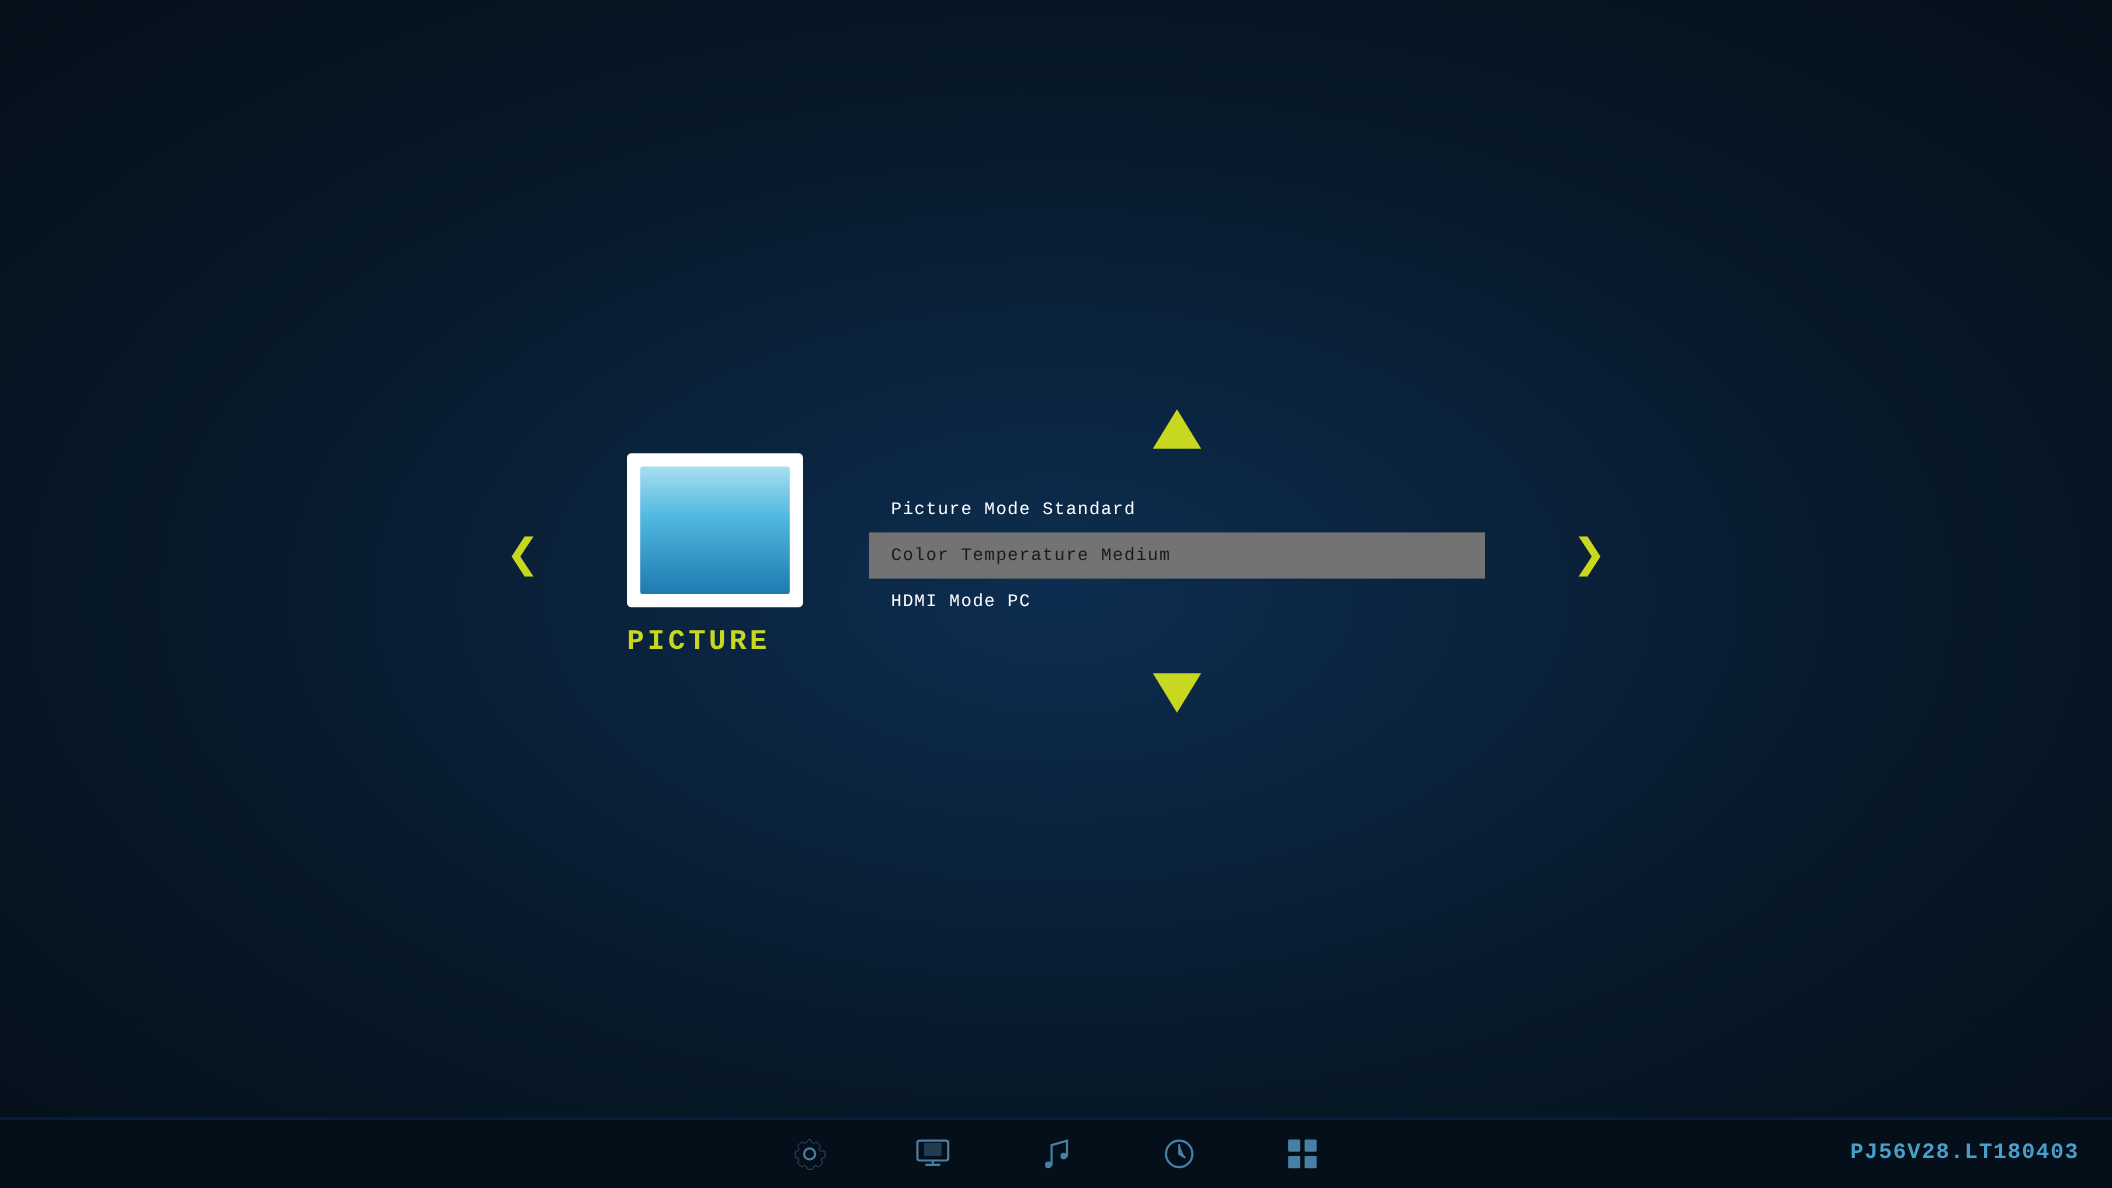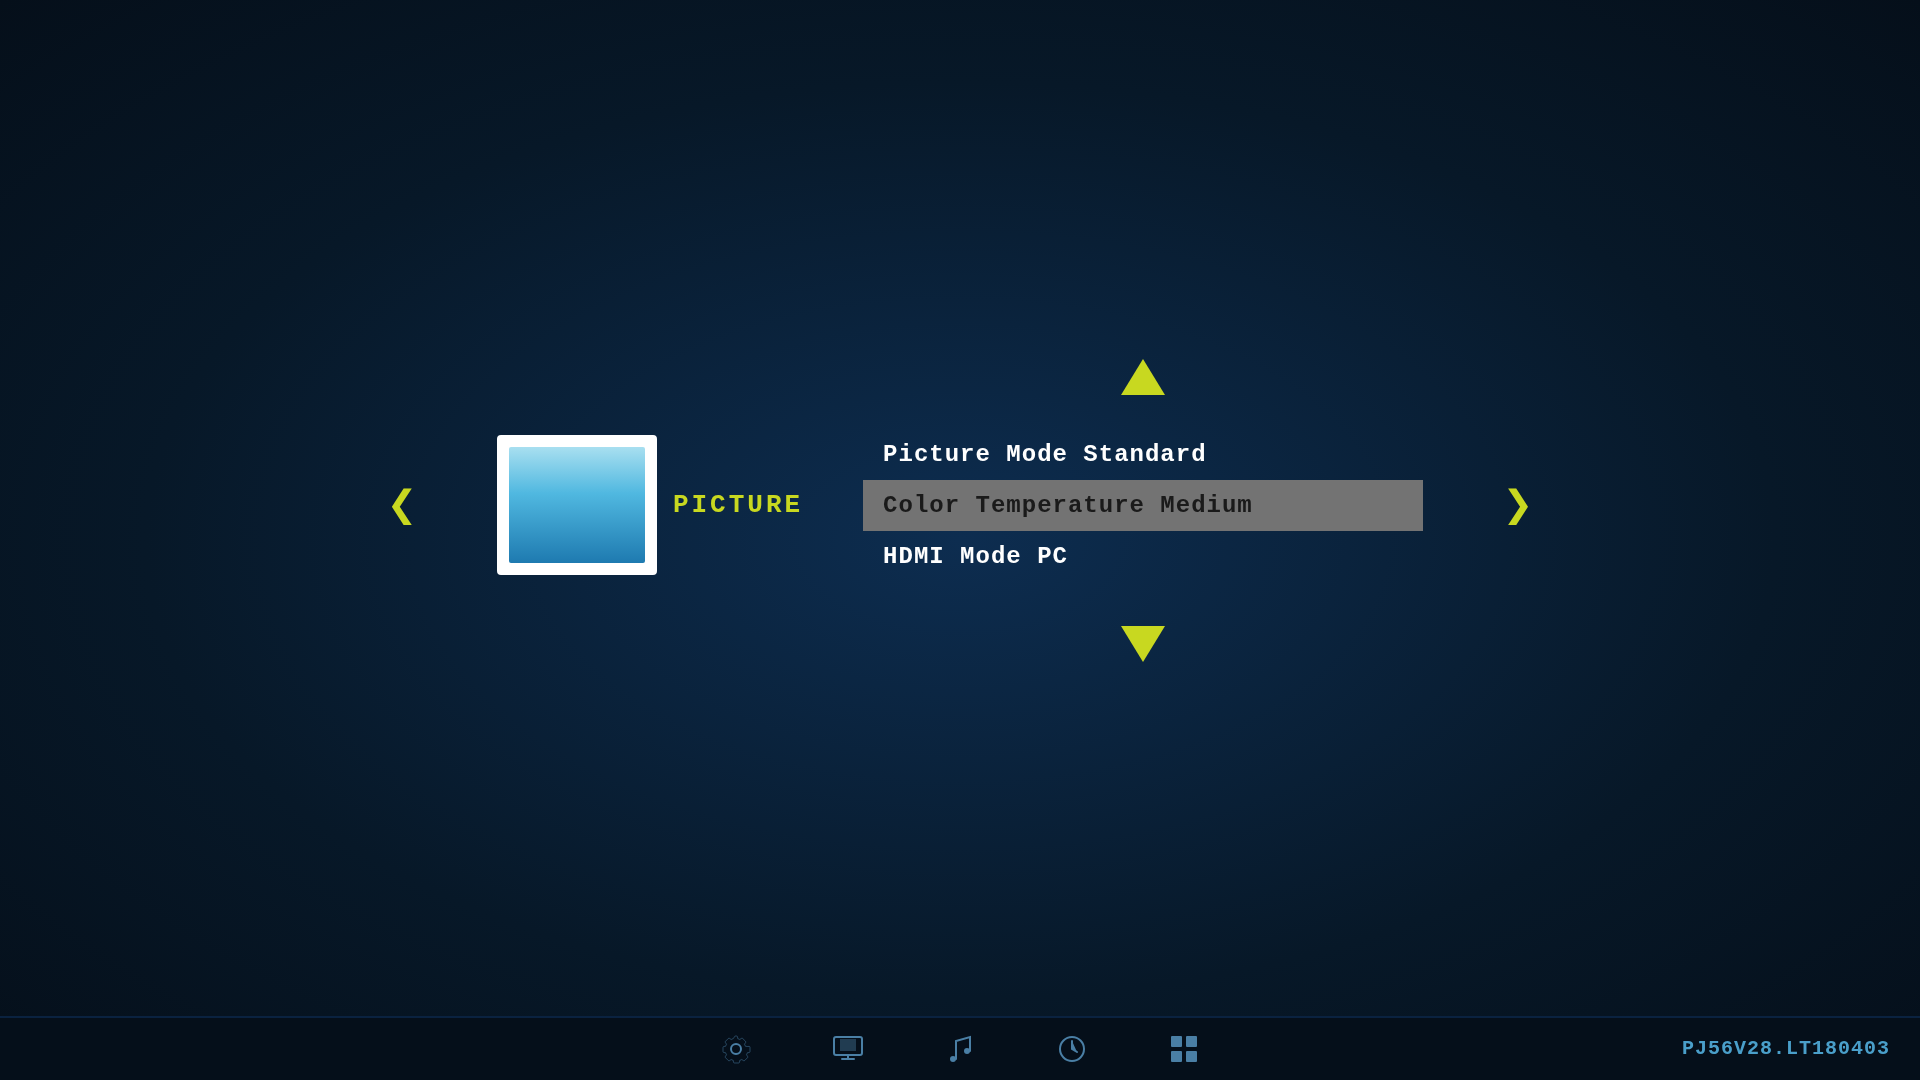--- a/index.html
+++ b/index.html
@@ -96,22 +96,21 @@
       font-size: 50px;
       font-weight: bold;
       cursor: pointer;
       user-select: none;
       margin-left: 20px;
     }
 
     
     .picture-section {
       display: flex;
-      flex-direction: row;
-      align-items: center;
+      flex-direction: column;
       gap: 16px;
     }
 
     .picture-icon {
       width: 160px;
       height: 140px;
       background: white;
       border: 4px solid white;
       border-radius: 4px;
       padding: 8px;
@@ -166,22 +165,22 @@
       width: 0;
       height: 0;
       border-left: 22px solid transparent;
       border-right: 22px solid transparent;
       border-top: 36px solid #c8d820;
     }
 
     .menu-item {
       padding: 12px 20px;
       color: white;
-      font-size: 24px;
-      font-weight: bold;
+      font-size: 16px;
+      font-weight: normal;
       letter-spacing: 1px;
       cursor: pointer;
       white-space: nowrap;
     }
 
     .menu-item.selected {
       background: #737373;
       color: #1a1a1a;
     }
 

